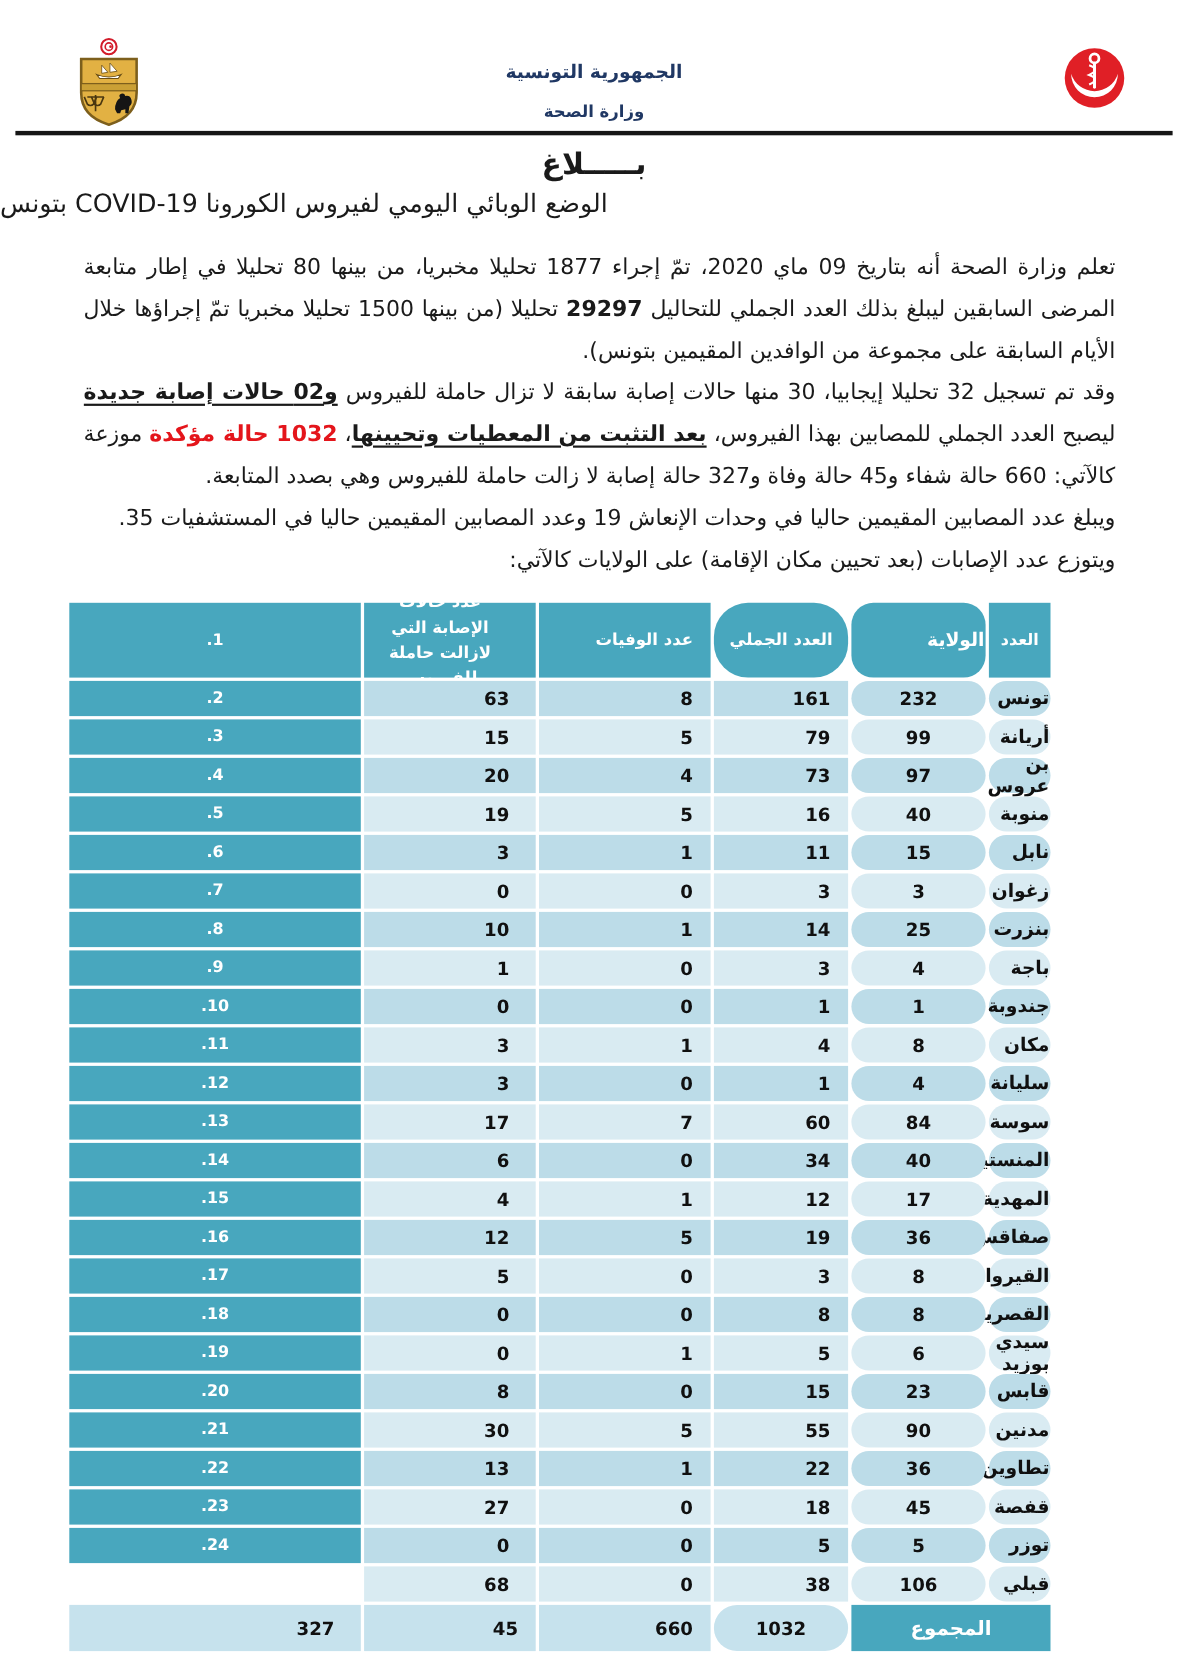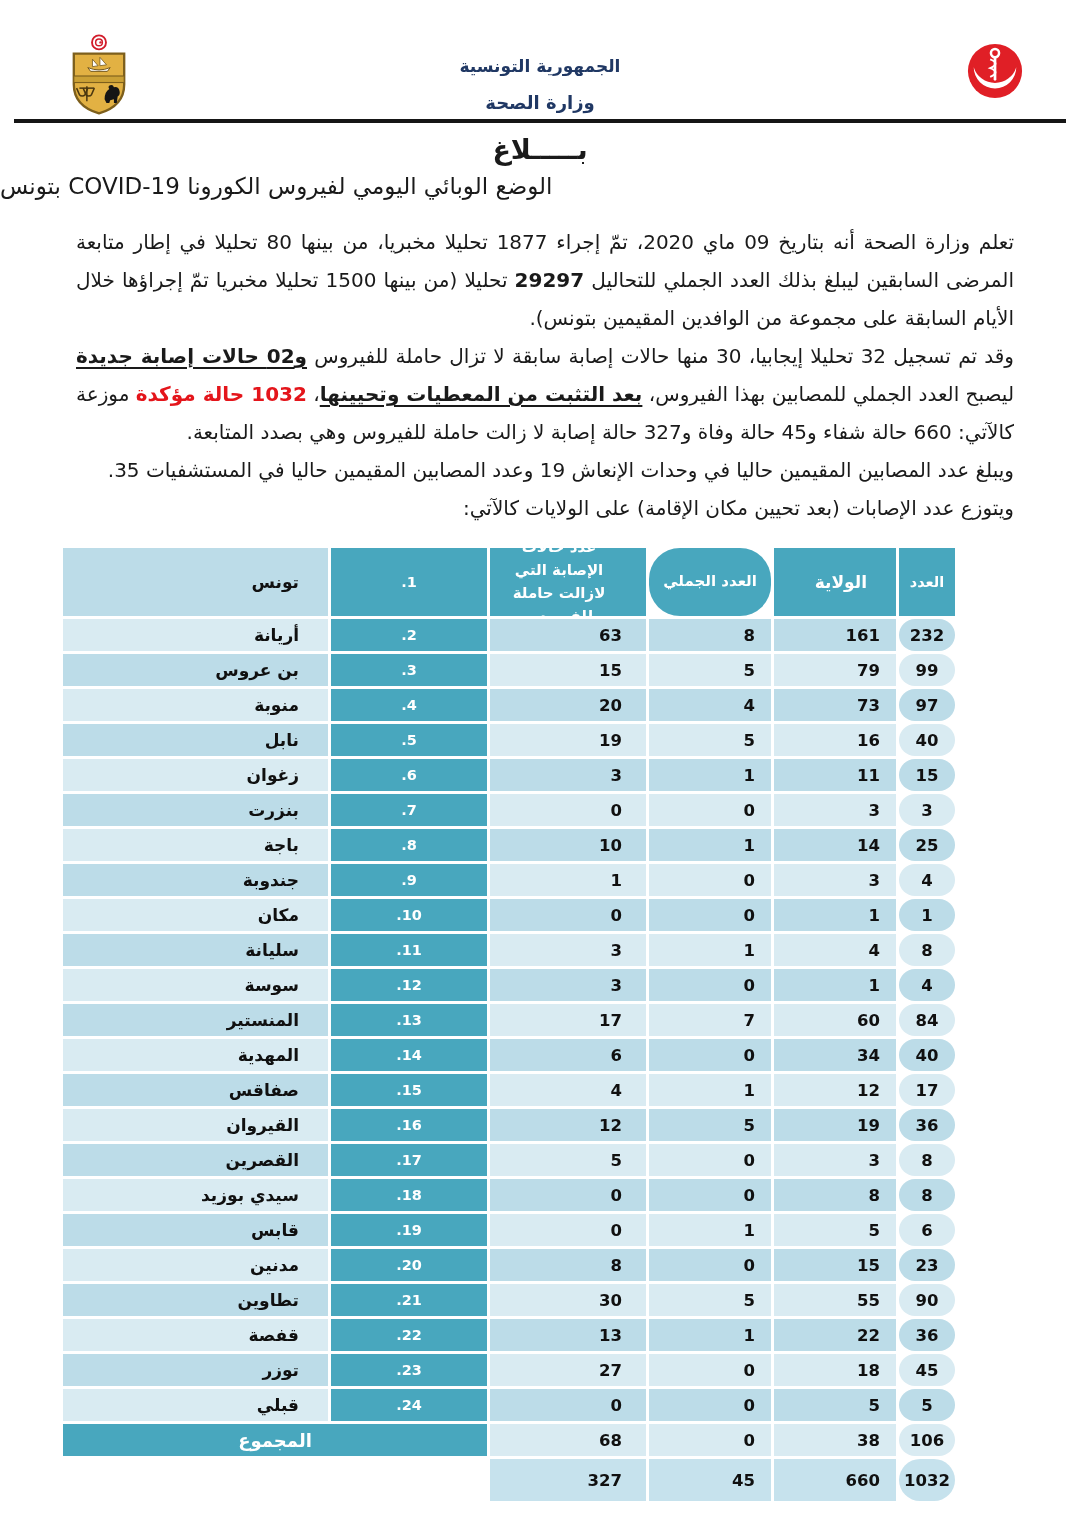--- a/index.html
+++ b/index.html
@@ -4,21 +4,21 @@
 <style>
   html,body{margin:0;padding:0;}
   body{
     width:1080px;height:1527px;position:relative;background:#ffffff;
     font-family:"DejaVu Sans", sans-serif;direction:rtl;color:#1a1a1a;
     overflow:hidden;
   }
   
   .gov-line{position:absolute;width:100%;text-align:center;font-weight:bold;color:var(--navy,#203864);margin-left:38px;}
   .republic{top:56px;font-size:17px;}
-  .ministry{top:92px;font-size:18px;}
+  .ministry{top:92px;font-size:15px;}
   .coat{position:absolute;top:34px;left:60px;width:78px;height:84px;}
   .mohlogo{position:absolute;top:42px;right:56px;width:58px;height:58px;}
   .divider{position:absolute;top:119px;left:14px;right:14px;height:4px;background:#161616;}
   
   .doc-title{position:absolute;top:134px;width:100%;text-align:center;font-size:27px;font-weight:bold;}
   .doc-subtitle{position:absolute;top:173px;width:100%;text-align:left;font-size:23px;font-weight:normal;}
   
   .paras{position:absolute;top:223px;right:66px;left:76px;height:322px;overflow:hidden;
          font-size:20px;line-height:38px;text-align:justify;}
   .paras p{margin:0;}
@@ -33,21 +33,21 @@
     grid-template-rows:68px repeat(24, 32px) 42px;
     gap:3px;background:#ffffff;
   }
   .tbl > div{display:flex;align-items:center;}
   .th{background:var(--teal,#48a7be);color:#fff;font-weight:bold;font-size:15px;
       justify-content:center;text-align:center;line-height:1.55;padding:0 6px;}
   .td{font-size:16.5px;font-weight:bold;color:#101010;}
   .odd{background:var(--row-odd,#bcdce8);}
   .even{background:var(--row-even,#d9ebf2);}
   .c-idx{background:var(--teal,#48a7be) !important;color:#fff;justify-content:center;font-size:14.5px;}
-  .c-gov{justify-content:flex-start;padding-right:29px;font-size:17px;}
+  .c-gov{justify-content:flex-start;padding-right:1px;font-size:17px;border-radius:20px;}
   .c-total{justify-content:center;border-radius:31px;}
   .c-recov{justify-content:flex-start;padding-right:16px;}
   .c-deaths{justify-content:flex-start;padding-right:16px;}
   .c-active{justify-content:flex-start;padding-right:24px;}
   .t-label{grid-column:span 2;background:var(--teal,#48a7be);color:#fff;
            justify-content:center;font-size:18px;font-weight:bold;}
   .t-num{background:var(--total-stripe,#c6e2ed);font-weight:bold;}
 </style>
 </head>
 <body style="--teal: #48a7be; --row-odd: #bcdce8; --row-even: #d9ebf2; --total-stripe: #c6e2ed; --navy: #203864; --red: #e4151b;">
@@ -98,20 +98,21 @@
     <p><span>تعلم وزارة الصحة أنه بتاريخ 09 ماي 2020، تمّ إجراء 1877 تحليلا مخبريا، من بينها 80 تحليلا في إطار متابعة المرضى السابقين ليبلغ بذلك العدد الجملي للتحاليل </span><span class="b">29297</span><span> تحليلا (من بينها 1500 تحليلا مخبريا تمّ إجراؤها خلال الأيام السابقة على مجموعة من الوافدين المقيمين بتونس).</span></p>
     <p><span>وقد تم تسجيل 32 تحليلا إيجابيا، 30 منها حالات إصابة سابقة لا تزال حاملة للفيروس </span><span class="b u">و02 حالات إصابة جديدة</span><span> ليصبح العدد الجملي للمصابين بهذا الفيروس، </span><span class="b u">بعد التثبت من المعطيات وتحيينها</span><span>، </span><span class="red">1032 حالة مؤكدة</span><span> موزعة كالآتي: 660 حالة شفاء و45 حالة وفاة و327 حالة إصابة لا زالت حاملة للفيروس وهي بصدد المتابعة.</span></p>
     <p><span>ويبلغ عدد المصابين المقيمين حاليا في وحدات الإنعاش 19 وعدد المصابين المقيمين حاليا في المستشفيات 35.</span></p>
     <p><span>ويتوزع عدد الإصابات (بعد تحيين مكان الإقامة) على الولايات كالآتي:</span></p>
   </div>
 
 <div class="tbl">
     <div class="th c-idx">العدد</div>
     <div class="th c-gov">الولاية</div>
     <div class="th c-total">العدد الجملي</div>
+    <div class="th c-deaths">عدد الوفيات</div>
     <div class="th c-active">عدد حالات الإصابة التي لازالت حاملة للفيروس</div>
     <div class="td c-idx odd">1.</div>
     <div class="td c-gov odd">تونس</div>
     <div class="td c-total odd">232</div>
     <div class="td c-recov odd">161</div>
     <div class="td c-deaths odd">8</div>
     <div class="td c-active odd">63</div>
     <div class="td c-idx even">2.</div>
     <div class="td c-gov even">أريانة</div>
     <div class="td c-total even">99</div>

